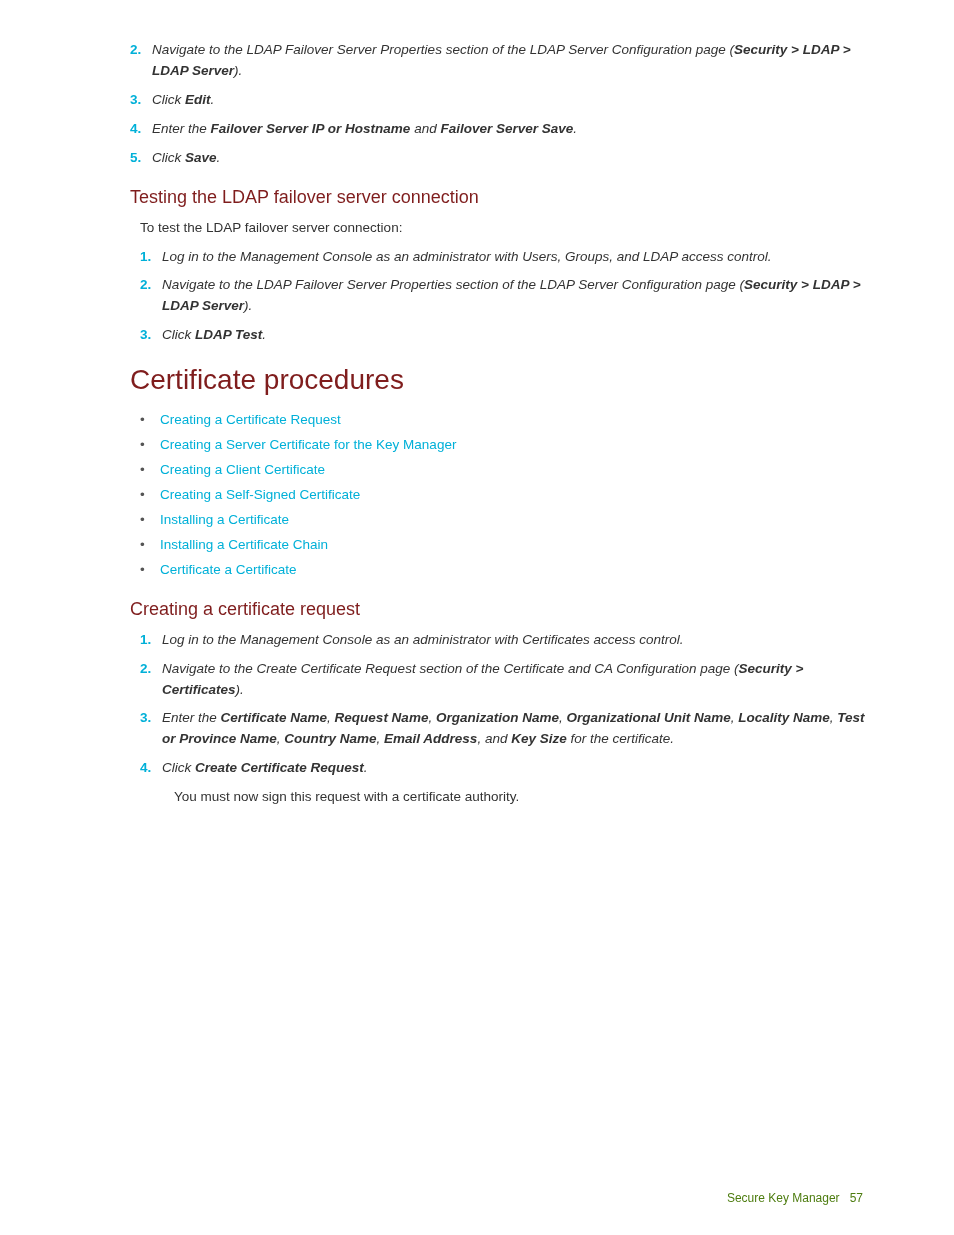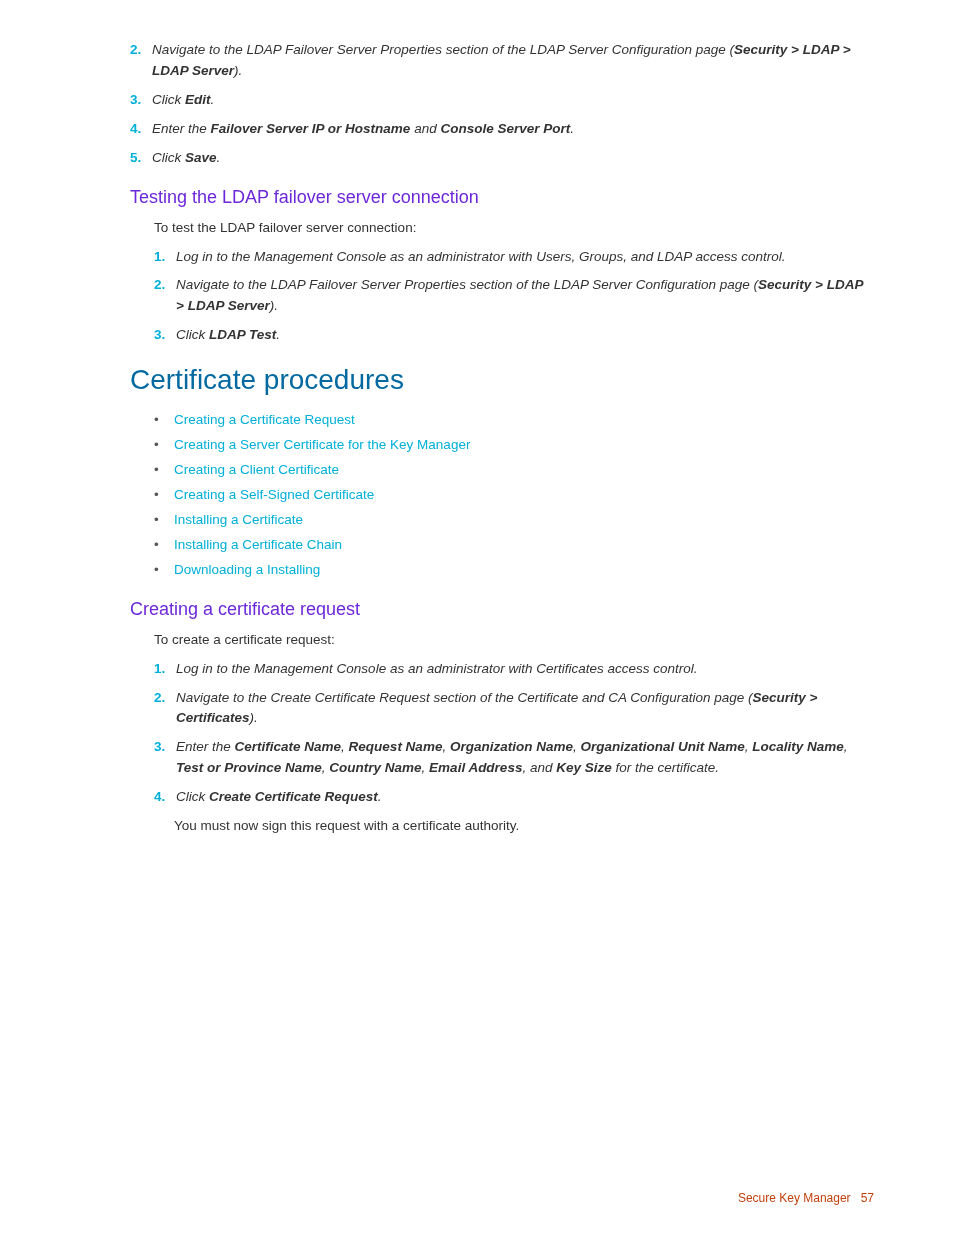--- a/index.html
+++ b/index.html
@@ -18,28 +18,28 @@
     .page {
       width: 954px;
       min-height: 1235px;
       padding: 40px 80px 60px 130px;
       position: relative;
     }
     .section {
       margin-bottom: 18px;
     }
     .section-heading {
-      color: #6d28d9;
+      color: #7f1d1d;
       font-size: 18px;
       font-weight: normal;
       margin-bottom: 10px;
       margin-top: 8px;
     }
     .main-heading {
-      color: #0369a1;
+      color: #7f1d1d;
       font-size: 28px;
       font-weight: normal;
       margin-bottom: 14px;
       margin-top: 18px;
     }
     .para {
       margin-bottom: 8px;
       line-height: 1.55;
     }
     ol {
@@ -81,46 +81,46 @@
       min-width: 16px;
       margin-right: 4px;
     }
     .bullet-link {
       color: #00b0d8;
       text-decoration: none;
     }
     .footer {
       position: absolute;
       bottom: 30px;
-      right: 80px;
-      color: #c2410c;
+      right: 91px;
+      color: #4d7c0f;
       font-size: 12px;
     }
     .indent {
-      margin-left: 24px;
+      margin-left: 10px;
     }
   </style>
 </head>
 <body>
 
 <div class="page">
 
   <div class="section">
     <ol>
       <li>
         <span class="num">2.</span>
         <span class="content">Navigate to the LDAP Failover Server Properties section of the LDAP Server Configuration page (<b>Security &gt; LDAP &gt; LDAP Server</b>).</span>
       </li>
       <li>
         <span class="num">3.</span>
         <span class="content">Click <b>Edit</b>.</span>
       </li>
       <li>
         <span class="num">4.</span>
-        <span class="content">Enter the <b>Failover Server IP or Hostname</b> and <b>Console Server Port</b>.</span>
+        <span class="content">Enter the <b>Failover Server IP or Hostname</b> and <b>Failover Server Save</b>.</span>
       </li>
       <li>
         <span class="num">5.</span>
         <span class="content">Click <b>Save</b>.</span>
       </li>
     </ol>
   </div>
 
   <div class="section">
     <h2 class="section-heading">Testing the LDAP failover server connection</h2>
@@ -163,28 +163,27 @@
       <li>
         <span class="bullet-dot">•</span>
         <a class="bullet-link" href="#">Installing a Certificate</a>
       </li>
       <li>
         <span class="bullet-dot">•</span>
         <a class="bullet-link" href="#">Installing a Certificate Chain</a>
       </li>
       <li>
         <span class="bullet-dot">•</span>
-        <a class="bullet-link" href="#">Downloading a Installing</a>
+        <a class="bullet-link" href="#">Certificate a Certificate</a>
       </li>
     </ul>
   </div>
 
   <div class="section">
     <h2 class="section-heading">Creating a certificate request</h2>
-    <p class="para indent">To create a certificate request:</p>
     <ol class="indent">
       <li>
         <span class="num">1.</span>
         <span class="content">Log in to the Management Console as an administrator with Certificates access control.</span>
       </li>
       <li>
         <span class="num">2.</span>
         <span class="content">Navigate to the Create Certificate Request section of the Certificate and CA Configuration page (<b>Security &gt; Certificates</b>).</span>
       </li>
       <li>

